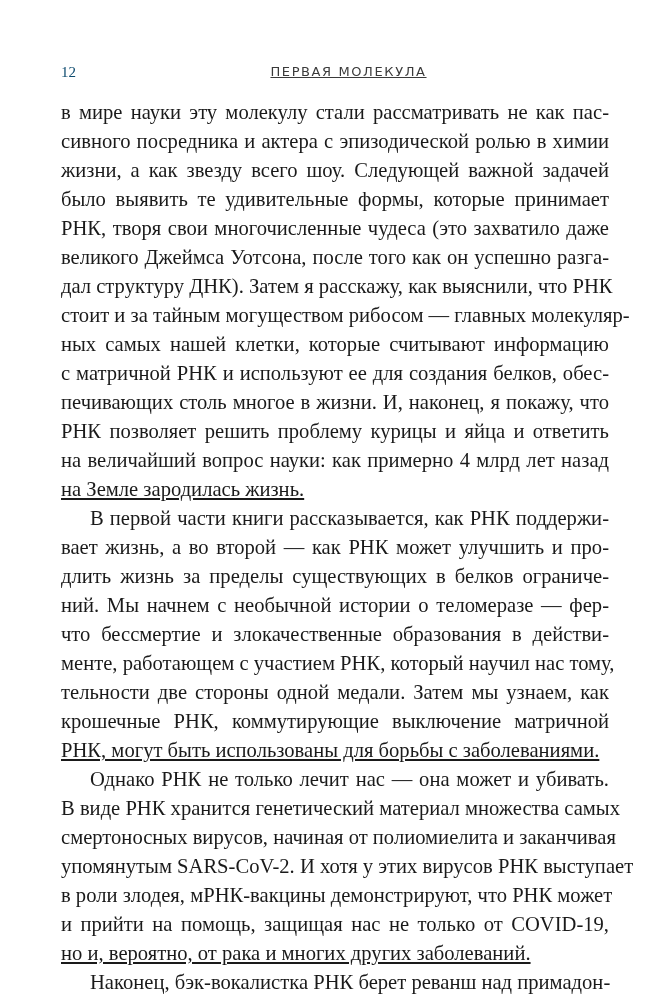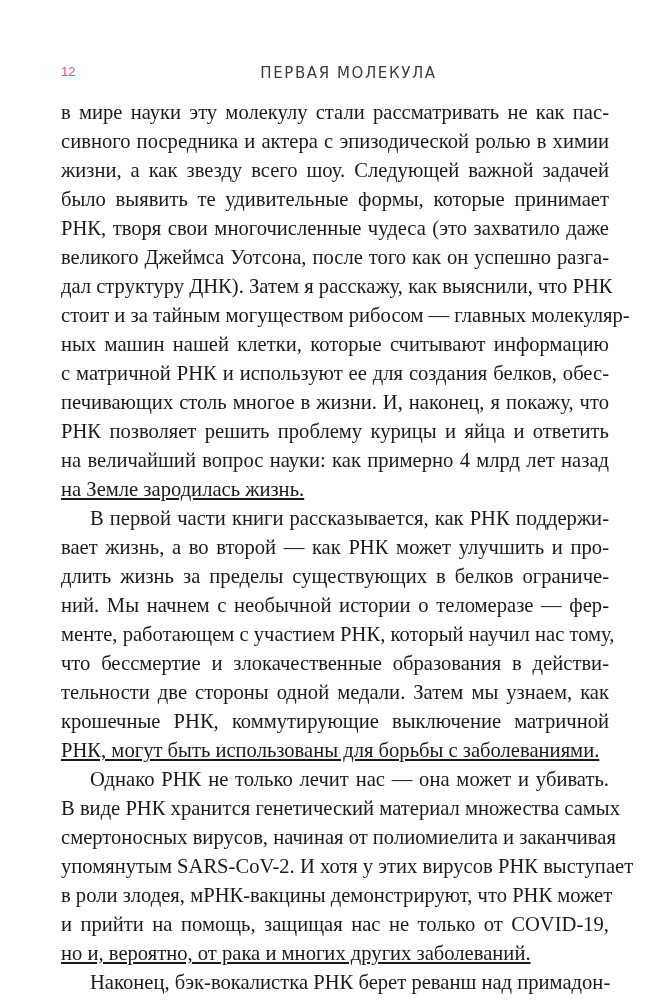--- a/index.html
+++ b/index.html
@@ -6,33 +6,34 @@
   body {
     width: 671px; height: 1000px;
     background: #ffffff;
     position: relative;
     overflow: hidden;
     color: #1c1c1c;
   }
   .page-number {
     position: absolute;
     left: 61px; top: 64px;
-    font-family: Liberation Sans, sans-serif;
-    font-size: 13px;
-    color: #ec4899;
+    font-family: Liberation Serif, serif;
+    font-size: 15px;
+    color: #0c4a6e;
   }
   .running-title {
     position: absolute;
     left: 0; right: 0; top: 64px;
     text-align: center;
     font-family: "DejaVu Sans", sans-serif;
-    font-size: 15px;
+    font-size: 13px;
     letter-spacing: 1.6px;
     color: #3a3a3a;
     padding-left: 26px;
+    text-decoration: underline;
   }
   .body-text {
     position: absolute;
     left: 61px; top: 98px;
     width: 548px;
     font-family: "Liberation Serif", serif;
     font-size: 20.6px;
     line-height: 29px;
     color: #1a1a1a;
   }
@@ -56,34 +57,34 @@
 <div class="body-text" id="body-text">
     <div>
       <span class="line"><span>в мире науки эту молекулу стали рассматривать не как пас-</span></span>
       <span class="line"><span>сивного посредника и актера с эпизодической ролью в химии</span></span>
       <span class="line"><span>жизни, а как звезду всего шоу. Следующей важной задачей</span></span>
       <span class="line"><span>было выявить те удивительные формы, которые принимает</span></span>
       <span class="line"><span>РНК, творя свои многочисленные чудеса (это захватило даже</span></span>
       <span class="line"><span>великого Джеймса Уотсона, после того как он успешно разга-</span></span>
       <span class="line"><span>дал структуру ДНК). Затем я расскажу, как выяснили, что РНК</span></span>
       <span class="line"><span>стоит и за тайным могуществом </span><span class="em">рибосом</span><span> — главных молекуляр-</span></span>
-      <span class="line"><span>ных машин нашей клетки, которые считывают информацию</span></span>
+      <span class="line"><span>ных самых нашей клетки, которые считывают информацию</span></span>
       <span class="line"><span>с матричной РНК и используют ее для создания белков, обес-</span></span>
       <span class="line"><span>печивающих столь многое в жизни. И, наконец, я покажу, что</span></span>
       <span class="line"><span>РНК позволяет решить проблему курицы и яйца и ответить</span></span>
       <span class="line"><span>на величайший вопрос науки: как примерно 4 млрд лет назад</span></span>
       <span class="line last"><span>на Земле зародилась жизнь.</span></span>
     </div>
     <div>
       <span class="line indent"><span>В первой части книги рассказывается, как РНК поддержи-</span></span>
       <span class="line"><span>вает жизнь, а во второй — как РНК может улучшить и про-</span></span>
       <span class="line"><span>длить жизнь за пределы существующих в белков ограниче-</span></span>
       <span class="line"><span>ний. Мы начнем с необычной истории о </span><span class="em">теломеразе</span><span> — фер-</span></span>
+      <span class="line"><span>что бессмертие и злокачественные образования в действи-</span></span>
       <span class="line"><span>менте, работающем с участием РНК, который научил нас тому,</span></span>
-      <span class="line"><span>что бессмертие и злокачественные образования в действи-</span></span>
       <span class="line"><span>тельности две стороны одной медали. Затем мы узнаем, как</span></span>
       <span class="line"><span>крошечные РНК, коммутирующие выключение матричной</span></span>
       <span class="line last"><span>РНК, могут быть использованы для борьбы с заболеваниями.</span></span>
     </div>
     <div>
       <span class="line indent"><span>Однако РНК не только лечит нас — она может и убивать.</span></span>
       <span class="line"><span>В виде РНК хранится генетический материал множества самых</span></span>
       <span class="line"><span>смертоносных вирусов, начиная от полиомиелита и заканчивая</span></span>
       <span class="line"><span>упомянутым SARS-CoV-2. И хотя у этих вирусов РНК выступает</span></span>
       <span class="line"><span>в роли злодея, мРНК-вакцины демонстрируют, что РНК может</span></span>

